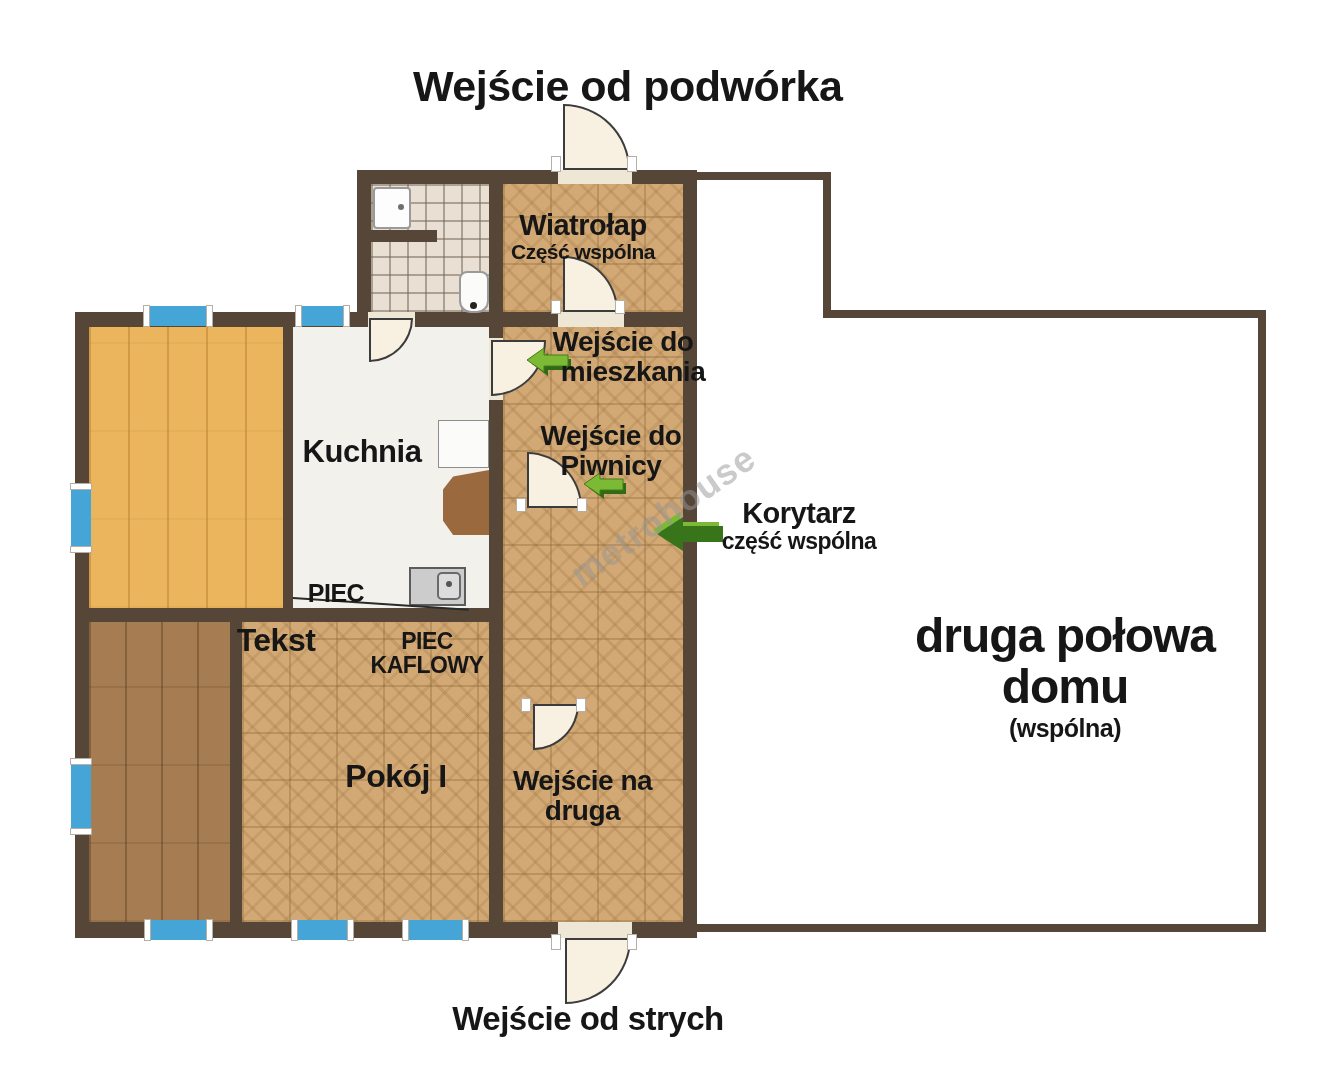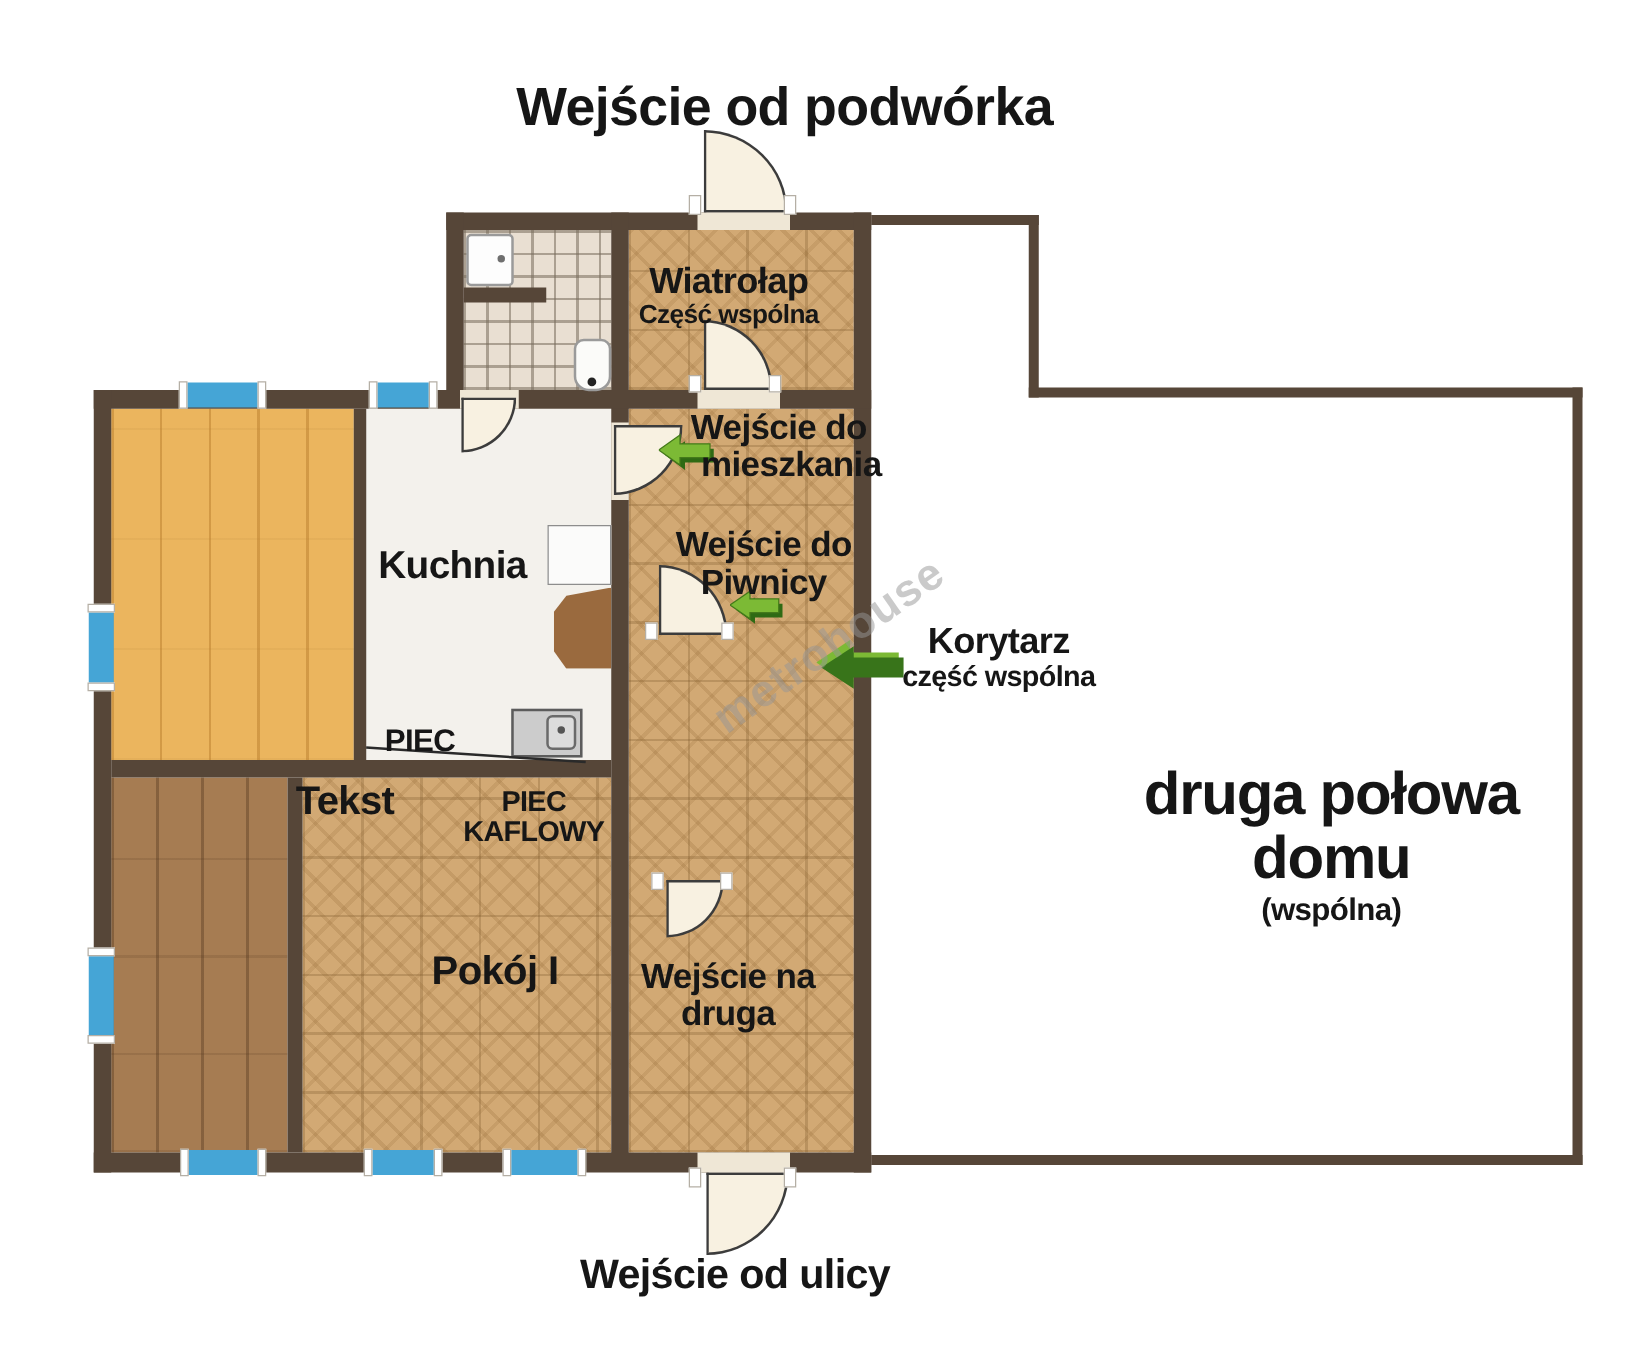--- a/index.html
+++ b/index.html
@@ -188,17 +188,17 @@
 
 
   <div class="lbl" style="left:296px;top:760px;width:200px;font-size:32px;">Pokój I</div>
 
   <div class="lbl" style="left:865px;top:611px;width:400px;">
     <div style="font-size:48px;letter-spacing:-1px;">druga połowa</div>
     <div style="font-size:48px;letter-spacing:-1px;">domu</div>
     <div style="font-size:25px;margin-top:2px;">(wspólna)</div>
   </div>
 
-  <div class="lbl" style="left:428px;top:1002px;width:320px;font-size:33px;">Wejście od ulicy</div>
+  <div class="lbl" style="left:428px;top:1002px;width:320px;font-size:33px;">Wejście od strych</div>
 
   <div class="watermark" style="left:553px;top:495px;width:220px;text-align:center;">metrohouse</div>
 
 </div>
 
 </body></html>

